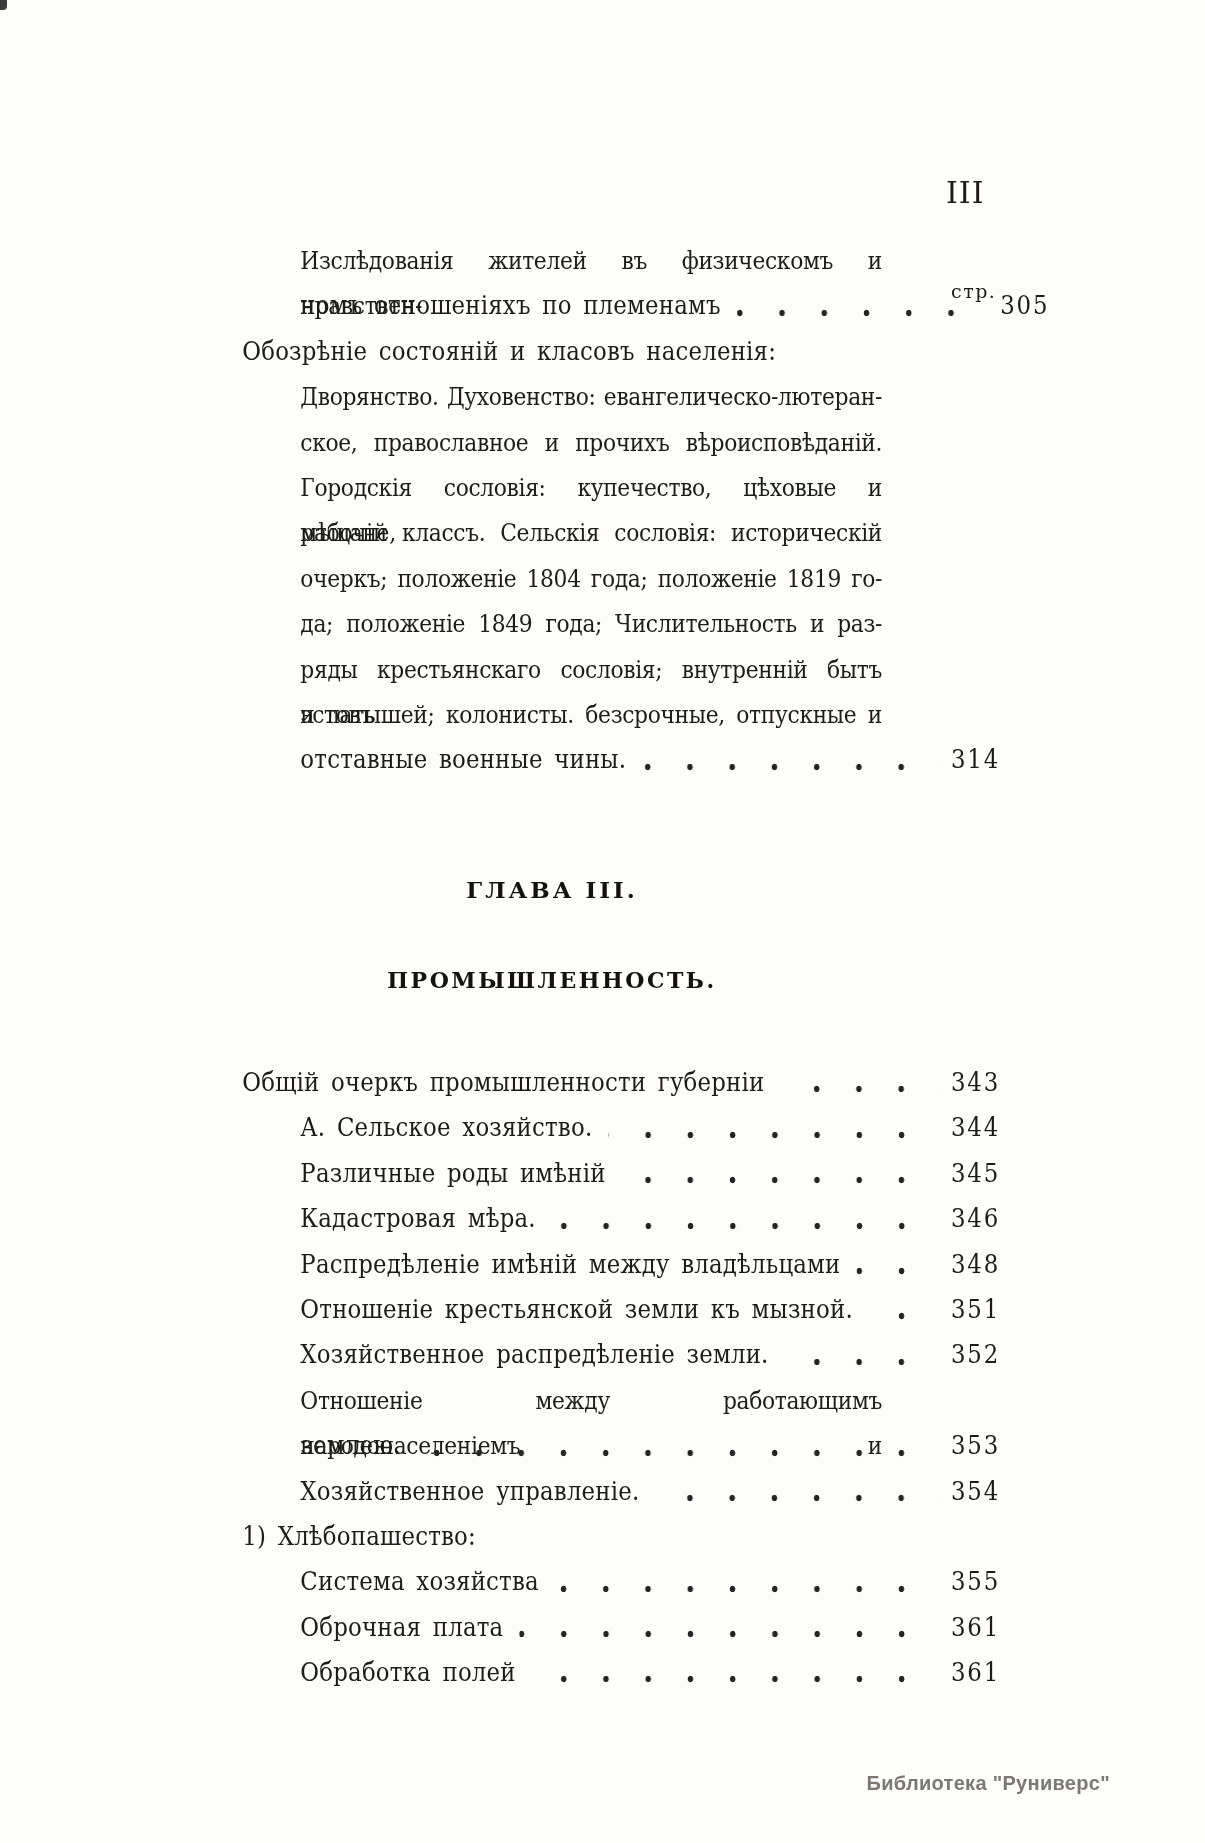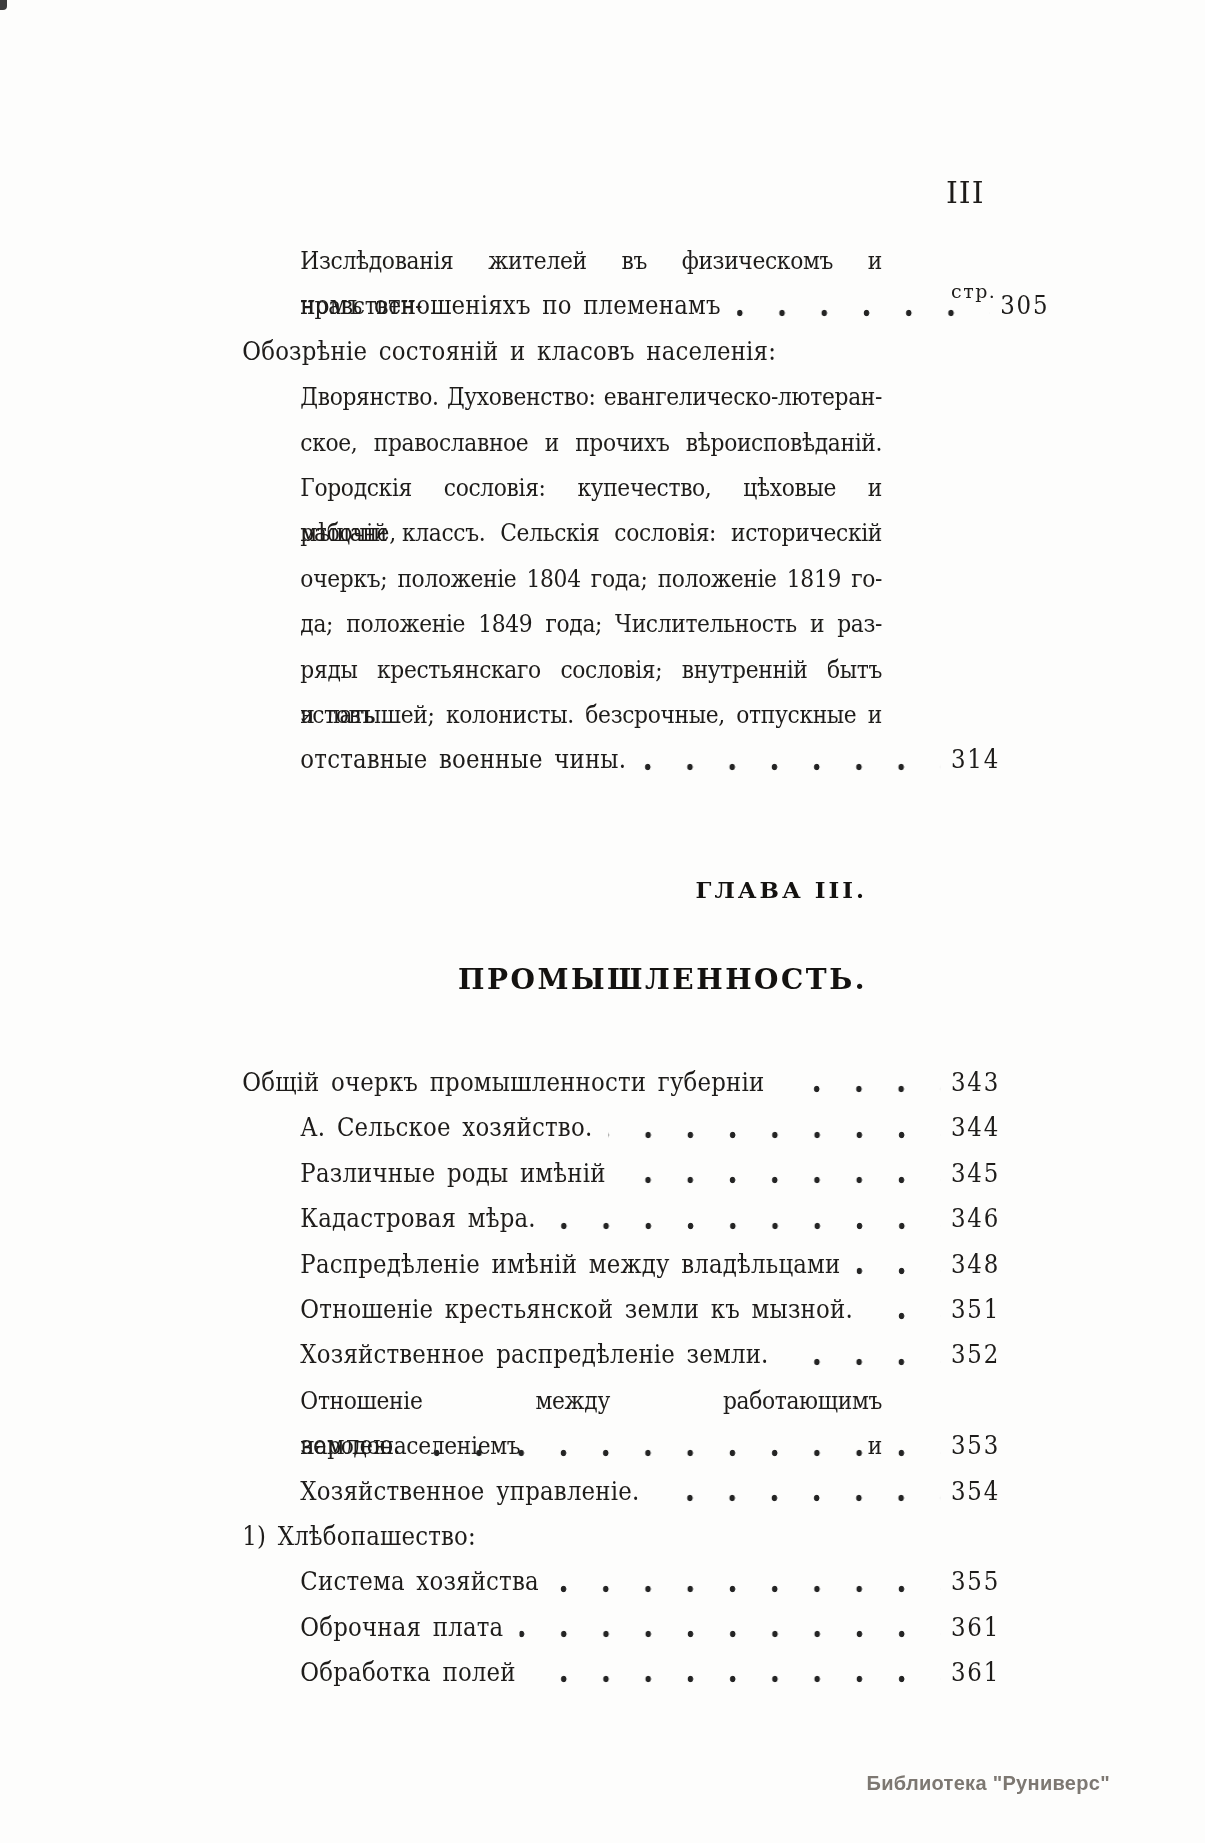--- a/index.html
+++ b/index.html
@@ -59,29 +59,29 @@
     background-image:radial-gradient(circle at 4px 4px,#242424 2.7px,rgba(0,0,0,0) 3.6px);
     background-size:48px 8px;
     background-repeat:repeat-x;
     background-position:right 0 top 0;
   }
   .pg{flex:0 0 auto;min-width:56px;text-align:right;letter-spacing:2px;}
   .pg-shift .pg{margin-right:-56px;}
 
   .chapter{
     position:absolute;left:237px;top:876px;width:630px;
-    text-align:right;
+    text-align:center;
   }
   .chapter-title{
     font-size:23px;font-weight:bold;letter-spacing:3px;line-height:28px;
     color:#141210;
   }
   .chapter-subtitle{
     margin-top:62px;
-    font-size:28px;font-weight:bold;letter-spacing:2.5px;line-height:28px;
+    font-size:22px;font-weight:bold;letter-spacing:2.5px;line-height:28px;
     color:#141210;
   }
 
   .watermark{
     position:absolute;right:95px;bottom:48px;
     font-family:"Liberation Sans","DejaVu Sans",sans-serif;
     font-size:20px;font-weight:bold;
     color:#7d7872;letter-spacing:0.3px;
   }
 </style>

